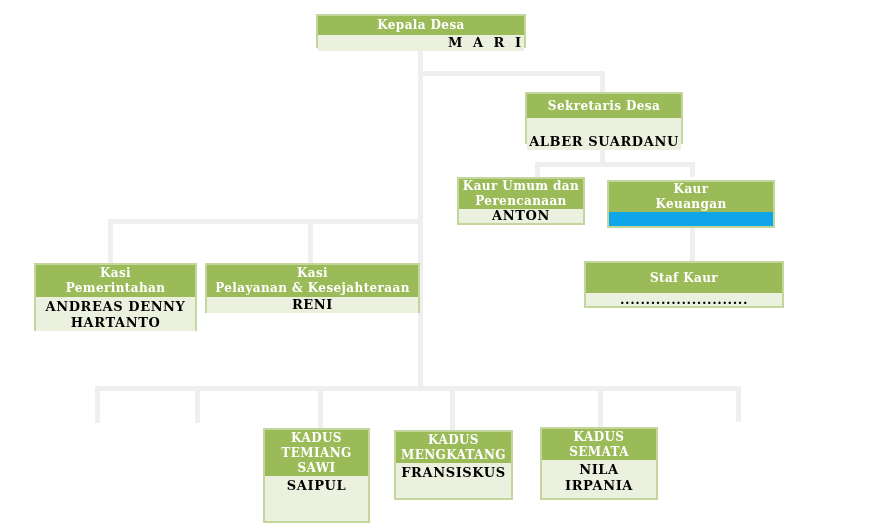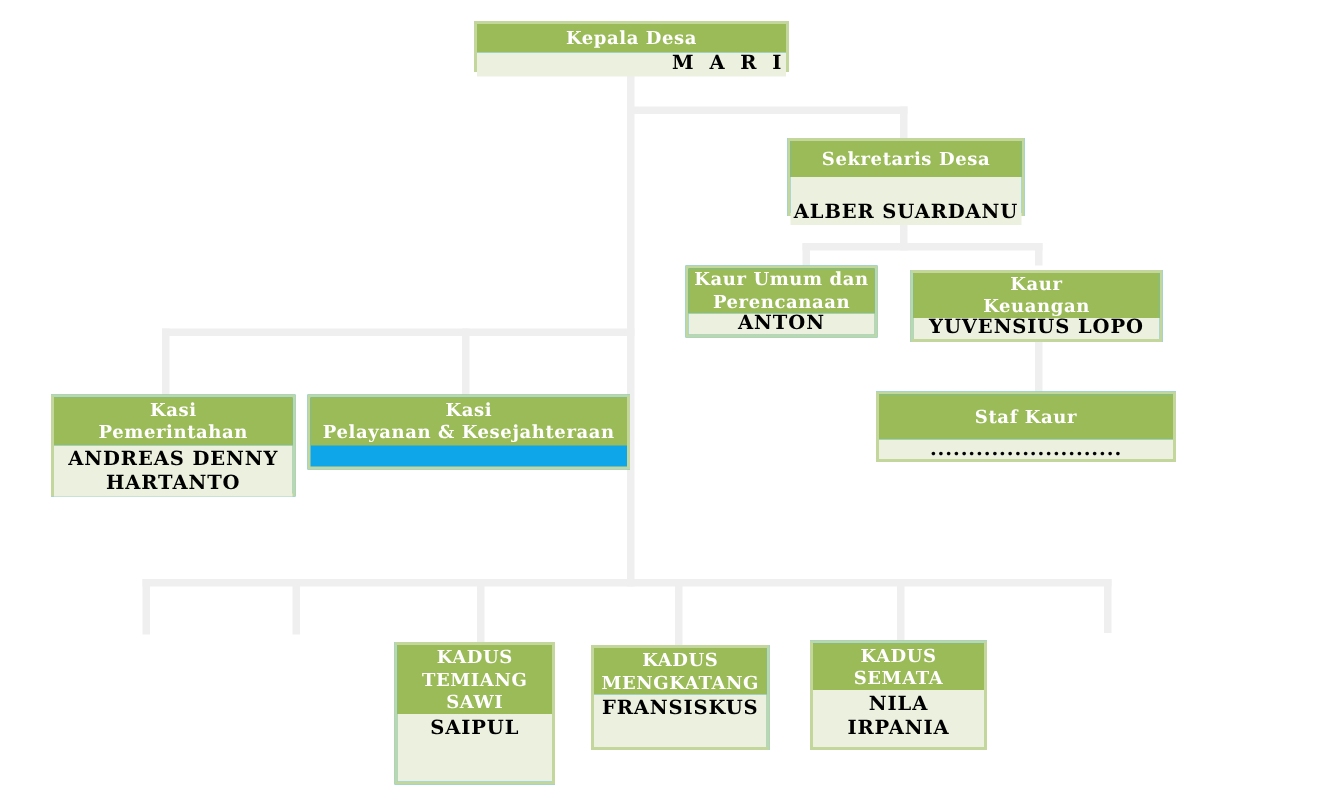--- a/index.html
+++ b/index.html
@@ -80,23 +80,20 @@
     <div class="node-body" style="line-height:14px;padding-top:0;">
       <div class="bline">ANTON</div>
     </div>
   </div>
 
   <div class="node" style="left:607px;top:180px;width:168px;height:48px;">
     <div class="node-header" style="height:30px;">
       <div class="hline">Kaur</div>
       <div class="hline">Keuangan</div>
     </div>
-    <div class="node-body" style="line-height:14px;padding-top:0;">
-      <div class="bline">YUVENSIUS LOPO</div>
-    </div>
   </div>
 
   <div class="node" style="left:584px;top:261px;width:200px;height:47px;">
     <div class="node-header" style="height:30px;">
       <div class="hline">Staf Kaur</div>
     </div>
     <div class="node-body" style="line-height:13px;padding-top:0;">
       <div class="bline">.........................</div>
     </div>
   </div>
@@ -109,20 +106,23 @@
     <div class="node-body">
       <div class="bline">ANDREAS  DENNY</div>
       <div class="bline">HARTANTO</div>
     </div>
   </div>
 
   <div class="node" style="left:205px;top:263px;width:215px;height:50px;">
     <div class="node-header" style="height:32px;">
       <div class="hline">Kasi</div>
       <div class="hline">Pelayanan &amp; Kesejahteraan</div>
+    </div>
+    <div class="node-body" style="padding-top:0;">
+      <div class="bline">RENI</div>
     </div>
   </div>
 
   <div class="node" style="left:263px;top:428px;width:107px;height:95px;">
     <div class="node-header" style="height:46px;">
       <div class="hline">KADUS</div>
       <div class="hline">TEMIANG</div>
       <div class="hline">SAWI</div>
     </div>
     <div class="node-body">

